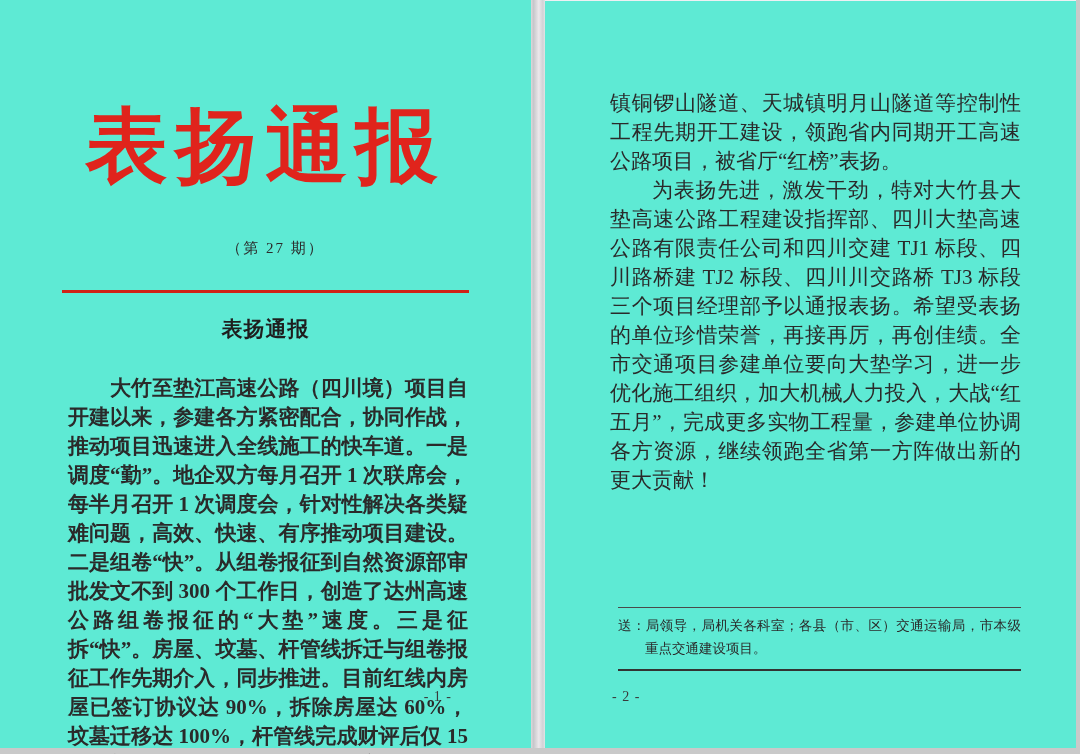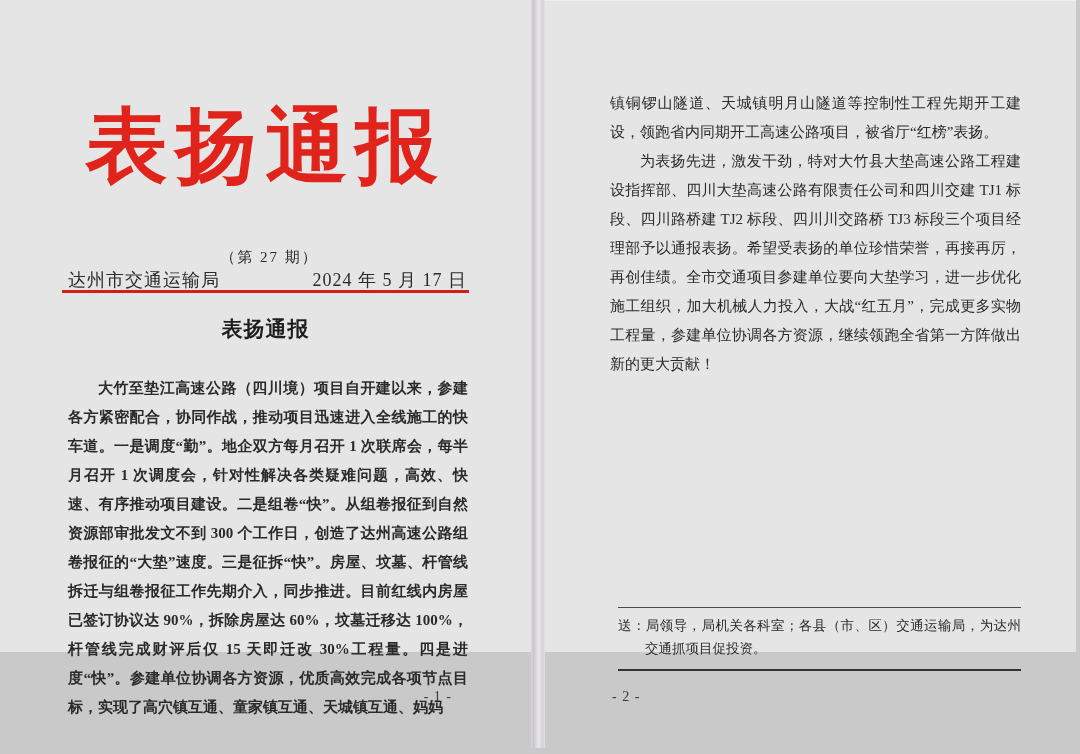--- a/index.html
+++ b/index.html
@@ -11,22 +11,22 @@
   .canvas {
     position: relative;
     width: 1080px;
     height: 754px;
     background: #c9c9c9;
     overflow: hidden;
   }
   .page {
     position: absolute;
     top: 0;
-    height: 652px;
-    background: #e5e5e5;
+    height: 748px;
+    background: #5eead4;
   }
   .page-left  { left: 0;     width: 531px; }
   .page-right { left: 545px; width: 531px; box-shadow: inset 0 1px 0 #eef0f3; }
   .page-gap {
     position: absolute;
     left: 531px;
     top: 0;
     width: 14px;
     height: 748px;
     background: linear-gradient(to right, #d9d9db 0%, #c7c7cb 18%, #ece7ea 55%, #d2d2d6 85%, #e4e4e6 100%);
@@ -43,27 +43,26 @@
     font-size: 82px;
     line-height: 1.25;
     font-weight: bold;
     color: #e0241c;
     letter-spacing: 8px;
     font-family: "Liberation Serif", "DejaVu Serif", serif;
   }
   .issue-line {
     position: absolute;
     top: 239px;
-    left: 4px;
+    left: 10px;
     width: 100%;
     text-align: center;
     font-size: 15px;
     color: #2b2b2b;
     letter-spacing: 2px;
-    margin-top: 9px;
   }
   .pub-row {
     position: absolute;
     top: 268px;
     left: 68px;
     right: 64px;
     display: flex;
     justify-content: space-between;
     align-items: baseline;
     font-size: 18px;
@@ -84,21 +83,21 @@
     left: 0;
     width: 100%;
     margin: 0;
     text-align: center;
     font-size: 21px;
     font-weight: bold;
     color: #1e1e1e;
     letter-spacing: 1px;
   }
   .body-text {
-    font-size: 15px;
+    font-size: 21px;
     line-height: 29px;
     color: #2a2a2a;
     text-align: justify;
   }
   .body-text p { margin: 0; }
   .left-body {
     position: absolute;
     top: 374px;
     left: 68px;
     width: 400px;
@@ -144,24 +143,20 @@
 </head>
 <body>
 
 <div class="canvas">
 
   <section class="page page-left">
     <h1 class="masthead">表扬通报</h1>
 
     <div class="issue-line">（第 27 期）</div>
 
-    <div class="pub-row">
-      <span>达州市交通运输局</span>
-      <span>2024 年 5 月 17 日</span>
-    </div>
 
     <div class="red-rule"></div>
 
     <h2 class="body-title">表扬通报</h2>
 
     <div class="body-text left-body">
       <p class="indent-2em">大竹至垫江高速公路（四川境）项目自开建以来，参建各方紧密配合，协同作战，推动项目迅速进入全线施工的快车道。一是调度“勤”。地企双方每月召开 1 次联席会，每半月召开 1 次调度会，针对性解决各类疑难问题，高效、快速、有序推动项目建设。二是组卷“快”。从组卷报征到自然资源部审批发文不到 300 个工作日，创造了达州高速公路组卷报征的“大垫”速度。三是征拆“快”。房屋、坟墓、杆管线拆迁与组卷报征工作先期介入，同步推进。目前红线内房屋已签订协议达 90%，拆除房屋达 60%，坟墓迁移达 100%，杆管线完成财评后仅 15 天即迁改 30%工程量。四是进度“快”。参建单位协调各方资源，优质高效完成各项节点目标，实现了高穴镇互通、童家镇互通、天城镇互通、妈妈</p>
     </div>
 
     <div class="pagenum pagenum-left">- 1 -</div>
@@ -169,19 +164,19 @@
 
   <div class="page-gap"></div>
 
   <section class="page page-right">
     <div class="body-text right-body">
       <p>镇铜锣山隧道、天城镇明月山隧道等控制性工程先期开工建设，领跑省内同期开工高速公路项目，被省厅“红榜”表扬。</p>
       <p class="indent-2em">为表扬先进，激发干劲，特对大竹县大垫高速公路工程建设指挥部、四川大垫高速公路有限责任公司和四川交建 TJ1 标段、四川路桥建 TJ2 标段、四川川交路桥 TJ3 标段三个项目经理部予以通报表扬。希望受表扬的单位珍惜荣誉，再接再厉，再创佳绩。全市交通项目参建单位要向大垫学习，进一步优化施工组织，加大机械人力投入，大战“红五月”，完成更多实物工程量，参建单位协调各方资源，继续领跑全省第一方阵做出新的更大贡献！</p>
     </div>
 
     <div class="dist-block">
-      <p class="dist-text"><span>送：</span><span>局领导，局机关各科室；各县（市、区）交通运输局，为达州交通抓项目促投资。</span></p>
+      <p class="dist-text"><span>送：</span><span>局领导，局机关各科室；各县（市、区）交通运输局，市本级重点交通建设项目。</span></p>
     </div>
 
     <div class="pagenum pagenum-right">- 2 -</div>
   </section>
 
 </div>
 
 </body></html>

